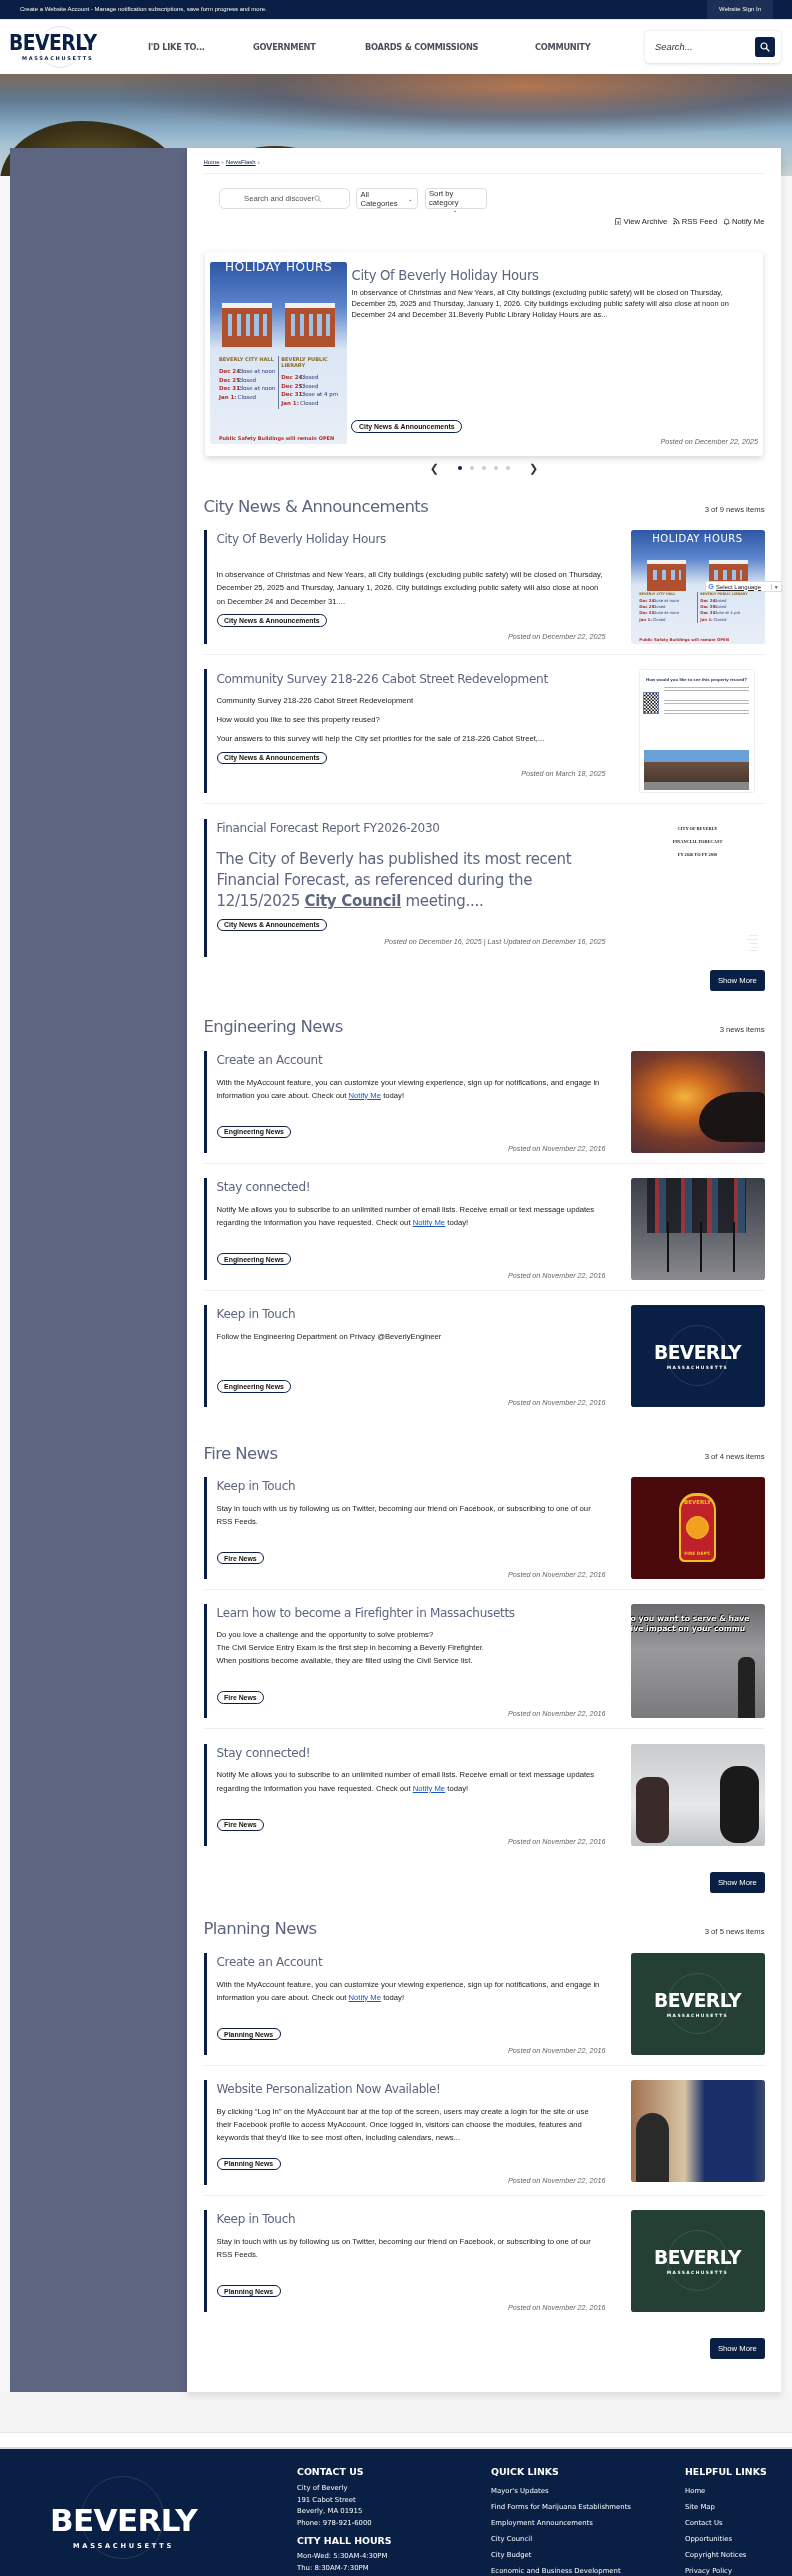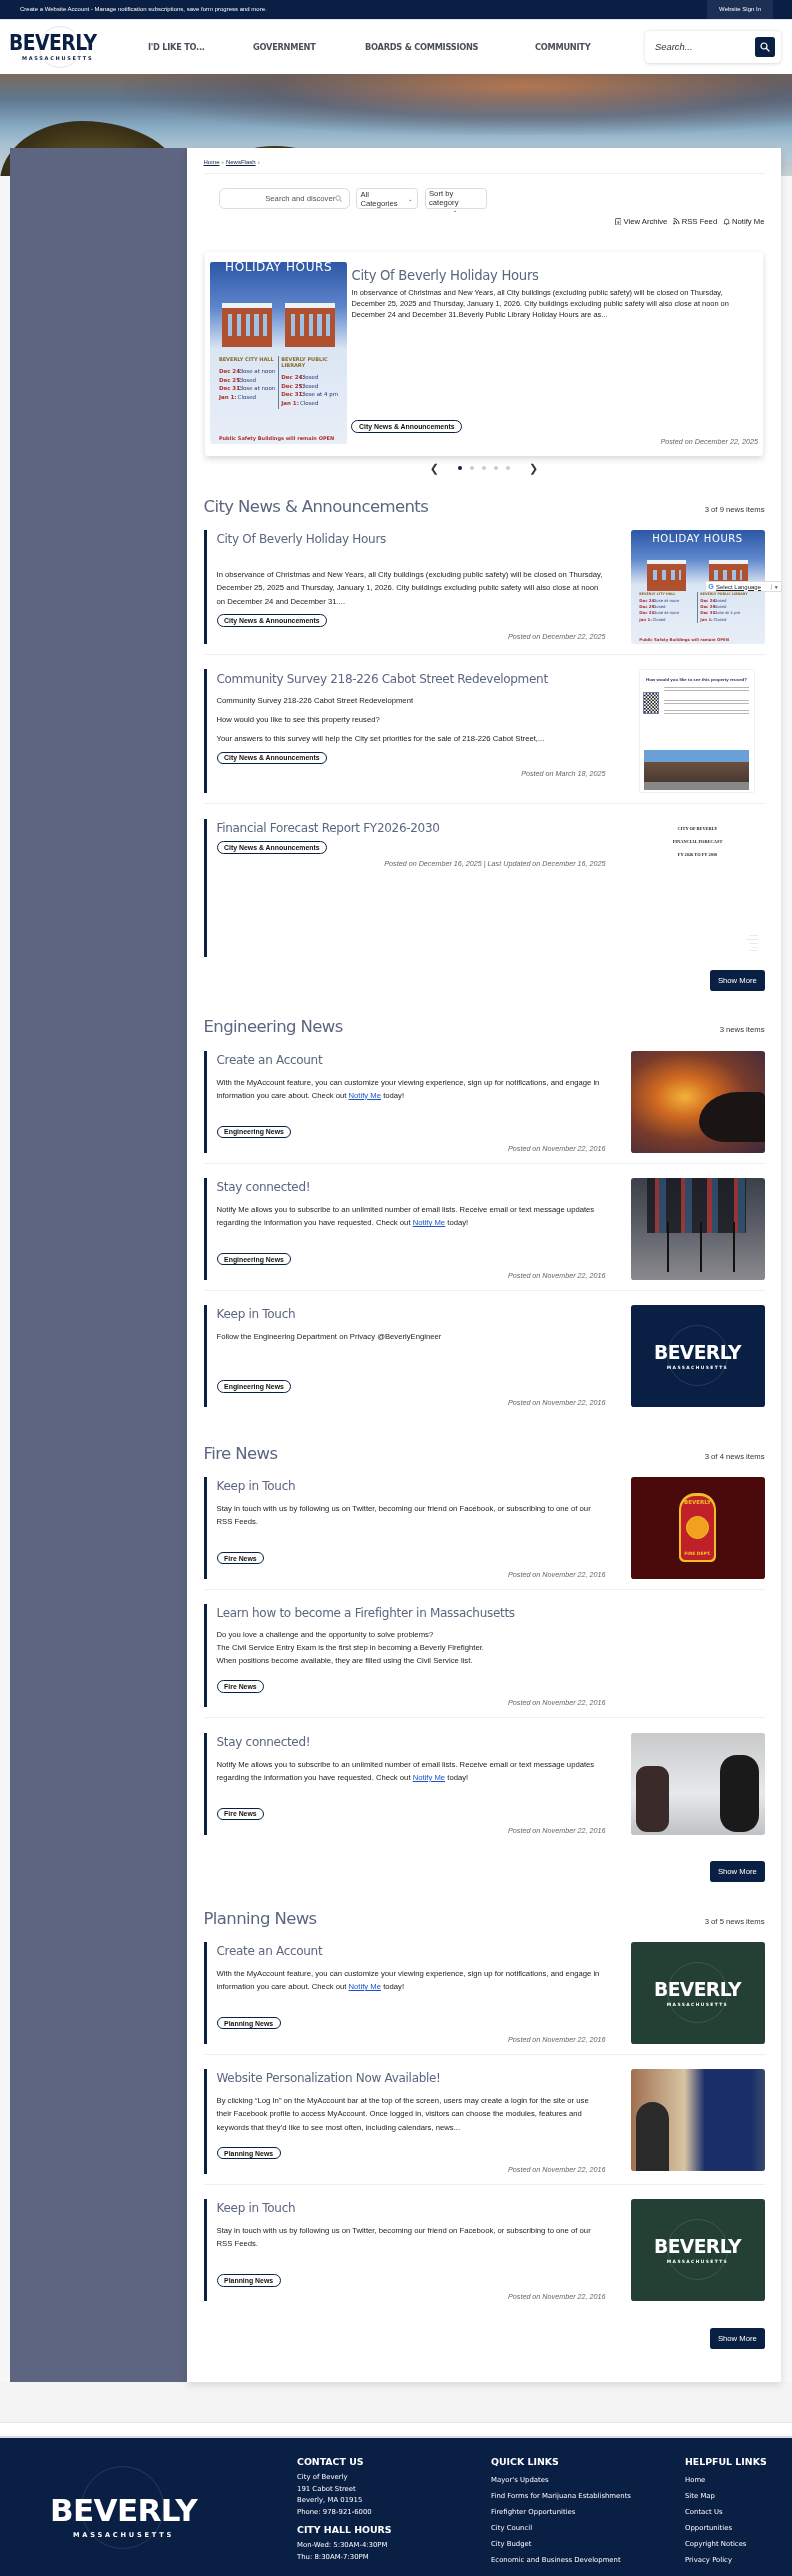--- a/index.html
+++ b/index.html
@@ -38,21 +38,21 @@
   
   .content-wrap { position: relative; margin-top: -27.5px; padding: 0 10px; display: flex; }
   .sidebar { width: 177px; background: #5e6580; min-height: 100%; }
   .main { width: 594px; background: #fff; padding: 0 16.5px 33px 16.5px; box-shadow: 0 3.3px 7.7px rgba(0,0,0,0.12); }
 
   .breadcrumb { font-size: 6px; padding: 11px 0 7.7px 0; border-bottom: 1.1px solid #eee; color: #0a1f44; }
   .breadcrumb a { text-decoration: underline; }
   .breadcrumb .sep { margin: 0 2.2px; color: #666; }
 
   .filters { display: flex; gap: 6.6px; margin-top: 14.3px; padding-left: 13.8px; }
-  .filter-search { width: 131px; height: 21px; border: 0.6px solid #ddd; border-radius: 5.5px; display: flex; align-items: center; padding: 0 5.5px 0 3.3px; font-size: 7.7px; color: #555; justify-content: flex-end; }
+  .filter-search { width: 131px; height: 21px; border: 0.6px solid #ddd; border-radius: 5.5px; display: flex; align-items: center; padding: 0 5.5px 0 3.3px; font-size: 7.7px; color: #555; justify-content: center; }
   .filter-select { height: 21px; border: 0.6px solid #ddd; border-radius: 3.3px; display: flex; align-items: center; justify-content: space-between; padding: 0 4.4px 0 3.3px; font-size: 7.7px; color: #333; }
   .filter-select.cat { width: 62px; }
   .filter-select.sort { width: 62px; flex-direction: column; }
   .filter-search { width: 131px; }
   .filters { padding-left: 15px; }
   .actions { display: flex; justify-content: flex-end; gap: 5.5px; margin-top: 7.7px; font-size: 7.7px; color: #222; }
   .actions span.act { display: flex; align-items: center; gap: 2.2px; cursor: pointer; }
 
   
   .carousel { margin: 26.4px 0 0 0; border-radius: 3.3px; box-shadow: 0 2.2px 6.6px rgba(0,0,0,0.15); padding: 10px 5.5px 10px 5.5px; display: flex; gap: 4.4px; margin-left: 1.1px; margin-right: 1.1px; height: 204px; }
@@ -350,20 +350,21 @@
         <div class="thumb survey" style="height:124px;width:116px;margin-right:10px">
           <div class="q">How would you like to see this property reused?</div>
           <div class="sq"></div>
           <div class="lines"></div>
           <div class="photo"></div>
         </div>
       </div>
       <div class="item last">
         <div class="item-body">
           <h3>Financial Forecast Report FY2026-2030</h3>
+          <p class="big"><span>The City of Beverly has published its most recent Financial Forecast, as referenced during the 12/15/2025 </span><a>City Council</a><span> meeting....</span></p>
           <span class="tag">City News &amp; Announcements</span>
           <div class="date">Posted on December 16, 2025 | Last Updated on December 16, 2025</div>
         </div>
         <div class="thumb doc" style="height:138px">
           <div class="l">CITY OF BEVERLY</div>
           <div class="l">FINANCIAL FORECAST</div>
           <div class="l">FY 2026 TO FY 2030</div>
           <div class="m">———<br>————<br>———<br>——<br>———</div>
         </div>
       </div>
@@ -434,20 +435,23 @@
           </div>
         </div>
       </div>
       <div class="item">
         <div class="item-body">
           <h3>Learn how to become a Firefighter in Massachusetts</h3>
           <p style="line-height:12.7px"><span>Do you love a challenge and the opportunity to solve problems?</span><br><span>The Civil Service Entry Exam is the first step in becoming a Beverly Firefighter.</span><br><span>When positions become available, they are filled using the Civil Service list.</span></p>
           <div class="spacer"></div>
           <span class="tag">Fire News</span>
           <div class="date">Posted on November 22, 2016</div>
+        </div>
+        <div class="thumb firefighter" style="height:114px">
+          <div class="cap"><span>o you want to serve &amp; have</span><br><span>ive impact on your commu</span></div>
         </div>
       </div>
       <div class="item last">
         <div class="item-body">
           <h3>Stay connected!</h3>
           <p><span>Notify Me allows you to subscribe to an unlimited number of email lists. Receive email or text message updates regarding the information you have requested. Check out </span><a class="link">Notify Me</a><span> today!</span></p>
           <div class="spacer"></div>
           <span class="tag">Fire News</span>
           <div class="date">Posted on November 22, 2016</div>
         </div>
@@ -526,21 +530,21 @@
     <div class="ln">Phone: 978-921-6000</div>
     <h4 class="h2">CITY HALL HOURS</h4>
     <div class="ln">Mon-Wed: 5:30AM-4:30PM</div>
     <div class="ln">Thu: 8:30AM-7:30PM</div>
 
   </div>
   <div class="f-col quick">
     <h4>QUICK LINKS</h4>
     <div class="ln">Mayor's Updates</div>
     <div class="ln">Find Forms for Marijuana Establishments</div>
-    <div class="ln">Firefighter Opportunities</div>
+    <div class="ln">Employment Announcements</div>
     <div class="ln">City Council</div>
     <div class="ln">City Budget</div>
     <div class="ln">Economic and Business Development</div>
 
   </div>
   <div class="f-col help">
     <h4>HELPFUL LINKS</h4>
     <div class="ln">Home</div>
     <div class="ln">Site Map</div>
     <div class="ln">Contact Us</div>

